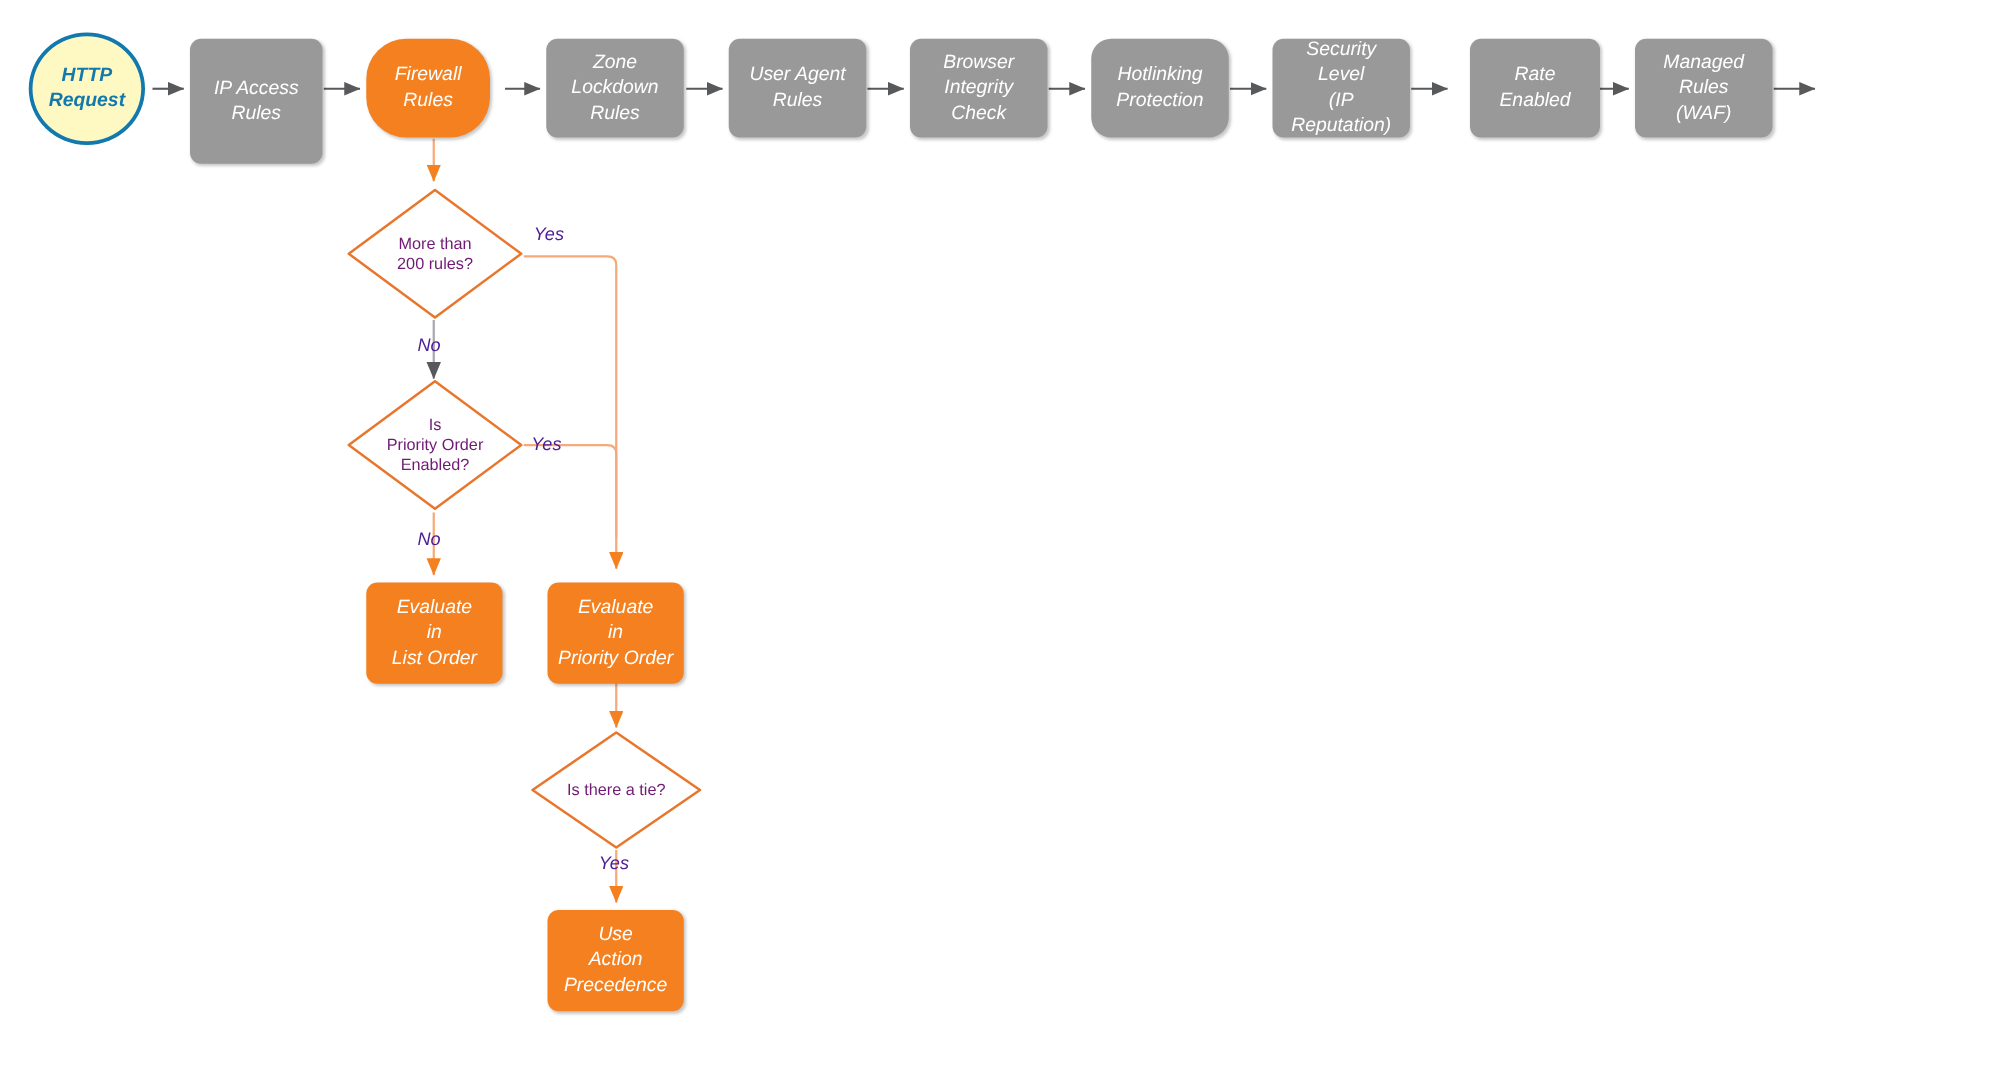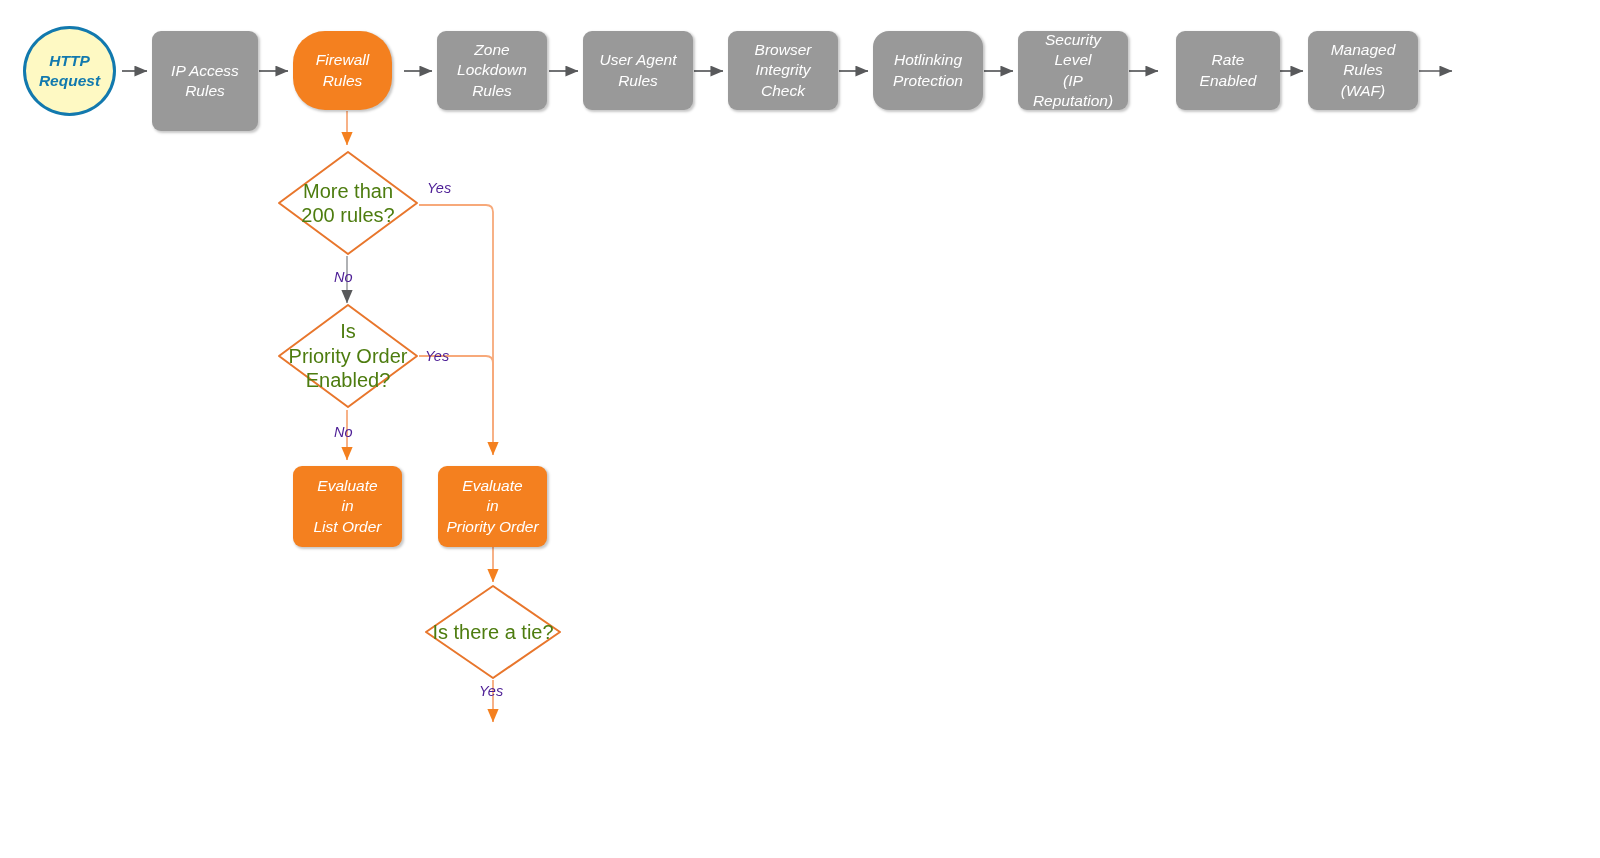--- a/index.html
+++ b/index.html
@@ -64,22 +64,22 @@
     border: 3.5px solid #1279AE;
     color: #1279AE;
   }
   .circle.end {
     background: #1B80BC;
     color: #ffffff;
   }
 
   
   .diamond {
-    color: #4d7c0f;
-    font-size: 20px;
+    color: #701a75;
+    font-size: 13px;
     font-style: normal;
     background: transparent;
   }
   .diamond .dlabel {
     position: relative;
     z-index: 2;
     line-height: 1.22;
   }
   .diamond .dshape {
     position: absolute;
@@ -262,14 +262,21 @@
     <svg class="dshape" viewBox="0 0 138 96" preserveAspectRatio="none" xmlns="http://www.w3.org/2000/svg">
       <polygon points="69,2 136,48 69,94 2,48" fill="#ffffff" stroke="#E8762C" stroke-width="2" stroke-linejoin="round"></polygon>
     </svg>
     <div class="dlabel">
       <span>Is there a tie?</span>
     </div>
   </div>
 
   <div class="edge-label ital" style="left:479px; top:683px;">Yes</div>
 
+  <div class="node box orange" style="left:438px; top:728px; width:109px; height:81px;">
+    <div>
+      <span>Use</span><br>
+      <span>Action</span><br>
+      <span>Precedence</span>
+    </div>
+  </div>
 
 </div>
 
 </body></html>

